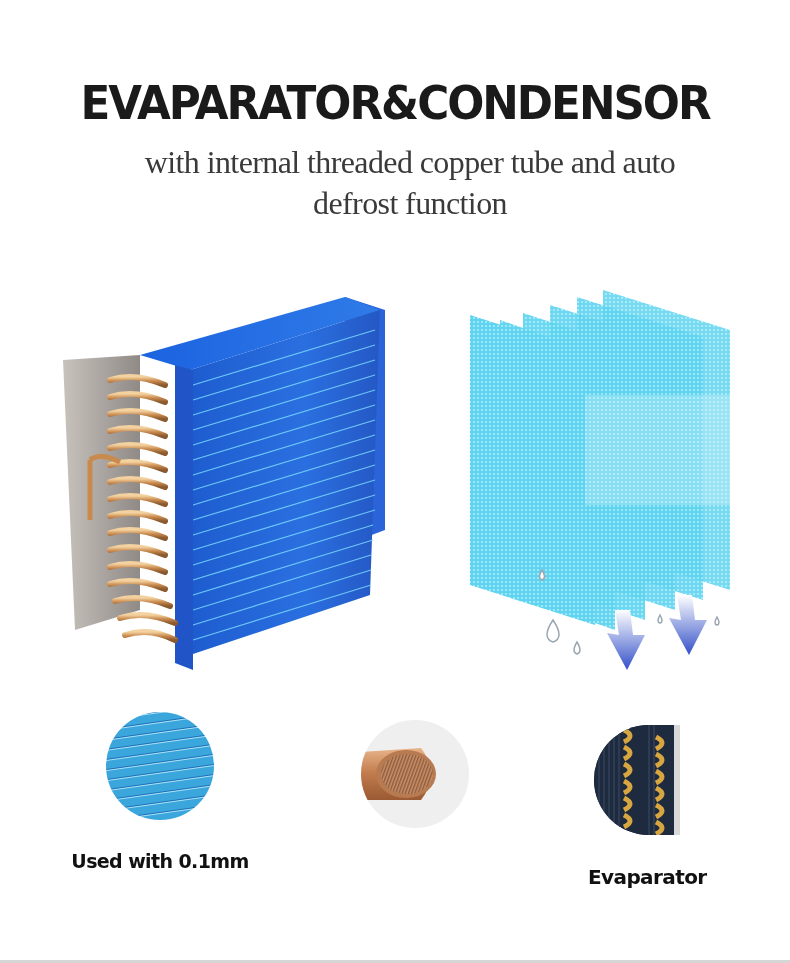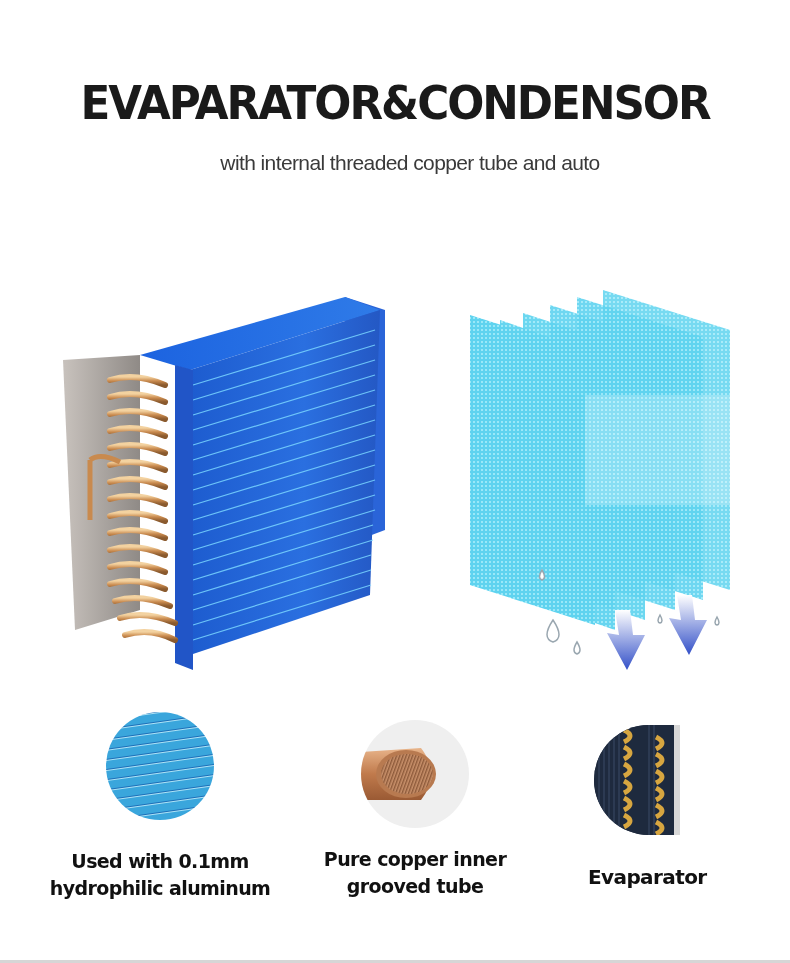--- a/index.html
+++ b/index.html
@@ -8,21 +8,21 @@
       font-family: "DejaVu Sans", "Liberation Sans", sans-serif;
     }
     .title {
       position: absolute; left: 0; top: 74px; width: 790px; text-align: center;
       font-family: "DejaVu Sans", sans-serif; font-weight: bold; font-size: 47px;
       letter-spacing: -2.2px; color: #1a1a1a; line-height: 58px;
       transform: scaleX(0.93); transform-origin: center;
     }
     .subtitle {
       position: absolute; left: 60px; top: 142px; width: 700px; text-align: center;
-      font-family: Liberation Sans, sans-serif; font-size: 21px; color: #3a3a3a;
+      font-family: Liberation Serif, serif; font-size: 32px; color: #3a3a3a;
       line-height: 41px; letter-spacing: -0.6px;
     }
     
     .coil { position: absolute; left: 45px; top: 285px; width: 350px; height: 400px; }
     .coil svg { width: 100%; height: 100%; display: block; }
     
     .fins { position: absolute; left: 465px; top: 285px; width: 280px; height: 395px; }
     .fins svg { width: 100%; height: 100%; display: block; }
 
     .feature { position: absolute; text-align: center; }
@@ -46,20 +46,21 @@
     .f3 .circle { width: 86px; height: 110px; border-radius: 55px 0 0 55px; margin: 0 0 0 14px; background: #1e2a3e; }
     .f3 .label { margin-top: 26px; font-size: 20px; line-height: 33px; margin-left: 8px; }
     .bottom-bar { position: absolute; left: 0; top: 960px; width: 790px; height: 3px; background: #d6d6d6; }
   </style>
 </head>
 <body>
 
 <div class="title">EVAPARATOR&amp;CONDENSOR</div>
 <div class="subtitle">
   <div>with internal threaded copper tube and auto</div>
+  <div>defrost function</div>
 </div>
 
 <div class="coil">
   <svg viewBox="0 0 350 400">
     <defs>
       <linearGradient id="fin" x1="0" y1="0" x2="1" y2="0">
         <stop offset="0" stop-color="#1d5ccf"></stop>
         <stop offset="0.6" stop-color="#2a6fe0"></stop>
         <stop offset="1" stop-color="#2458c4"></stop>
       </linearGradient>
@@ -162,21 +163,20 @@
       <path d="M195,330 q-4,7 0,8 q4,-1 0,-8z"></path>
       <path d="M252,332 q-4,7 0,8 q4,-1 0,-8z"></path>
     </g>
   </svg>
 </div>
 
 <div class="feature f1">
   <div class="circle"></div>
   <div class="label">
     <div>Used with 0.1mm</div>
-    <div>hydrophilic aluminum</div>
   </div>
 </div>
 
 <div class="feature f2">
   <div class="circle">
     <svg viewBox="0 0 108 108" width="108" height="108">
       <defs>
         <linearGradient id="tube" x1="0" y1="0" x2="0" y2="1">
           <stop offset="0" stop-color="#e8b48a"></stop>
           <stop offset="0.5" stop-color="#c07a4c"></stop>
@@ -184,24 +184,20 @@
         </linearGradient>
         <pattern id="grooves" width="3" height="3" patternUnits="userSpaceOnUse" patternTransform="rotate(20)">
           <rect width="3" height="3" fill="#c8906a"></rect>
           <rect width="1.4" height="3" fill="#8d5a3a"></rect>
         </pattern>
       </defs>
       <path d="M0,32 L60,28 Q80,54 60,80 L0,80 Z" fill="url(#tube)"></path>
       <ellipse cx="45" cy="54" rx="30" ry="24" fill="#b87a50"></ellipse>
       <ellipse cx="46" cy="54" rx="26" ry="20" fill="url(#grooves)"></ellipse>
     </svg>
-  </div>
-  <div class="label">
-    <div>Pure copper inner</div>
-    <div>grooved tube</div>
   </div>
 </div>
 
 <div class="feature f3">
   <div class="circle">
     <svg viewBox="0 0 86 110" width="86" height="110">
       <rect width="86" height="110" fill="#1e2a3e"></rect>
       <g stroke="#3a4a66" stroke-width="1">
         <line x1="5" y1="0" x2="5" y2="110"></line>
           <line x1="10" y1="0" x2="10" y2="110"></line>

